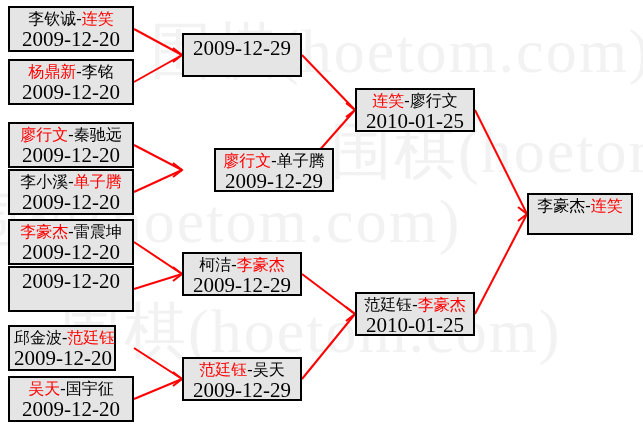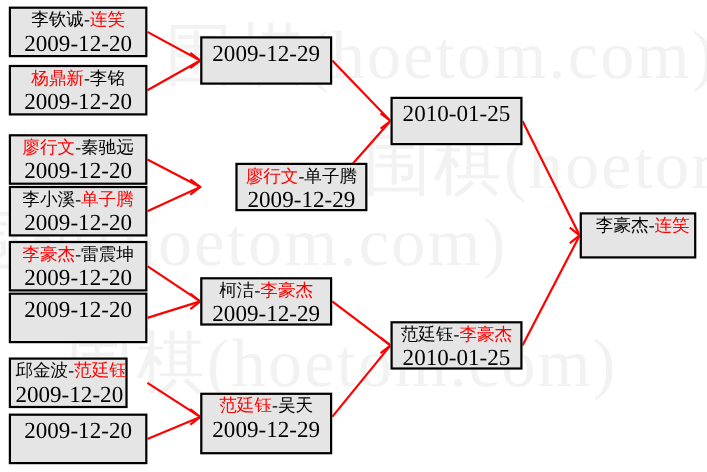--- a/index.html
+++ b/index.html
@@ -137,42 +137,44 @@
         <div class="match-date">2009-12-20</div>
       </div>
       <div class="match-box" style="left: 8px; top: 266px; width: 126px; height: 46px;">
         <div class="match-date">2009-12-20</div>
       </div>
       <div class="match-box" style="left: 8px; top: 325px; width: 108px; height: 46px;">
         <div class="players"><span class="p-lose">邱金波</span><span class="vs-dash">-</span><span class="p-win">范廷钰</span></div>
         <div class="match-date">2009-12-20</div>
       </div>
       <div class="match-box" style="left: 8px; top: 376px; width: 126px; height: 46px;">
+        <div class="players"><span class="p-win">吴天</span><span class="vs-dash">-</span><span class="p-lose">国宇征</span></div>
         <div class="match-date">2009-12-20</div>
       </div>
       <div class="match-box" style="left: 182px; top: 33px; width: 120px; height: 44px;">
         <div class="match-date">2009-12-29</div>
       </div>
       <div class="match-box" style="left: 182px; top: 148px; width: 120px; height: 44px; margin-left: 32px;">
         <div class="players"><span class="p-win">廖行文</span><span class="vs-dash">-</span><span class="p-lose">单子腾</span></div>
         <div class="match-date">2009-12-29</div>
       </div>
       <div class="match-box" style="left: 182px; top: 252px; width: 120px; height: 44px;">
         <div class="players"><span class="p-lose">柯洁</span><span class="vs-dash">-</span><span class="p-win">李豪杰</span></div>
         <div class="match-date">2009-12-29</div>
       </div>
-      <div class="match-box" style="left: 182px; top: 357px; width: 120px; height: 56px;">
+      <div class="match-box" style="left: 182px; top: 357px; width: 120px; height: 44px;">
         <div class="players"><span class="p-win">范廷钰</span><span class="vs-dash">-</span><span class="p-lose">吴天</span></div>
         <div class="match-date">2009-12-29</div>
       </div>
       <div class="match-box" style="left: 355px; top: 88px; width: 120px; height: 44px;">
+        <div class="players"><span class="p-win">连笑</span><span class="vs-dash">-</span><span class="p-lose">廖行文</span></div>
         <div class="match-date">2010-01-25</div>
       </div>
       <div class="match-box" style="left: 355px; top: 292px; width: 120px; height: 44px; text-align: center;">
         <div class="players"><span class="p-lose">范廷钰</span><span class="vs-dash">-</span><span class="p-win">李豪杰</span></div>
         <div class="match-date">2010-01-25</div>
       </div>
-      <div class="match-box" style="left: 527px; top: 193px; width: 106px; height: 42px; text-align: right;">
+      <div class="match-box" style="left: 527px; top: 193px; width: 106px; height: 42px;">
         <div class="players"><span class="p-lose">李豪杰</span><span class="vs-dash">-</span><span class="p-win">连笑</span></div>
       </div>
     </div>
 
 </div>
 
 </body></html>

